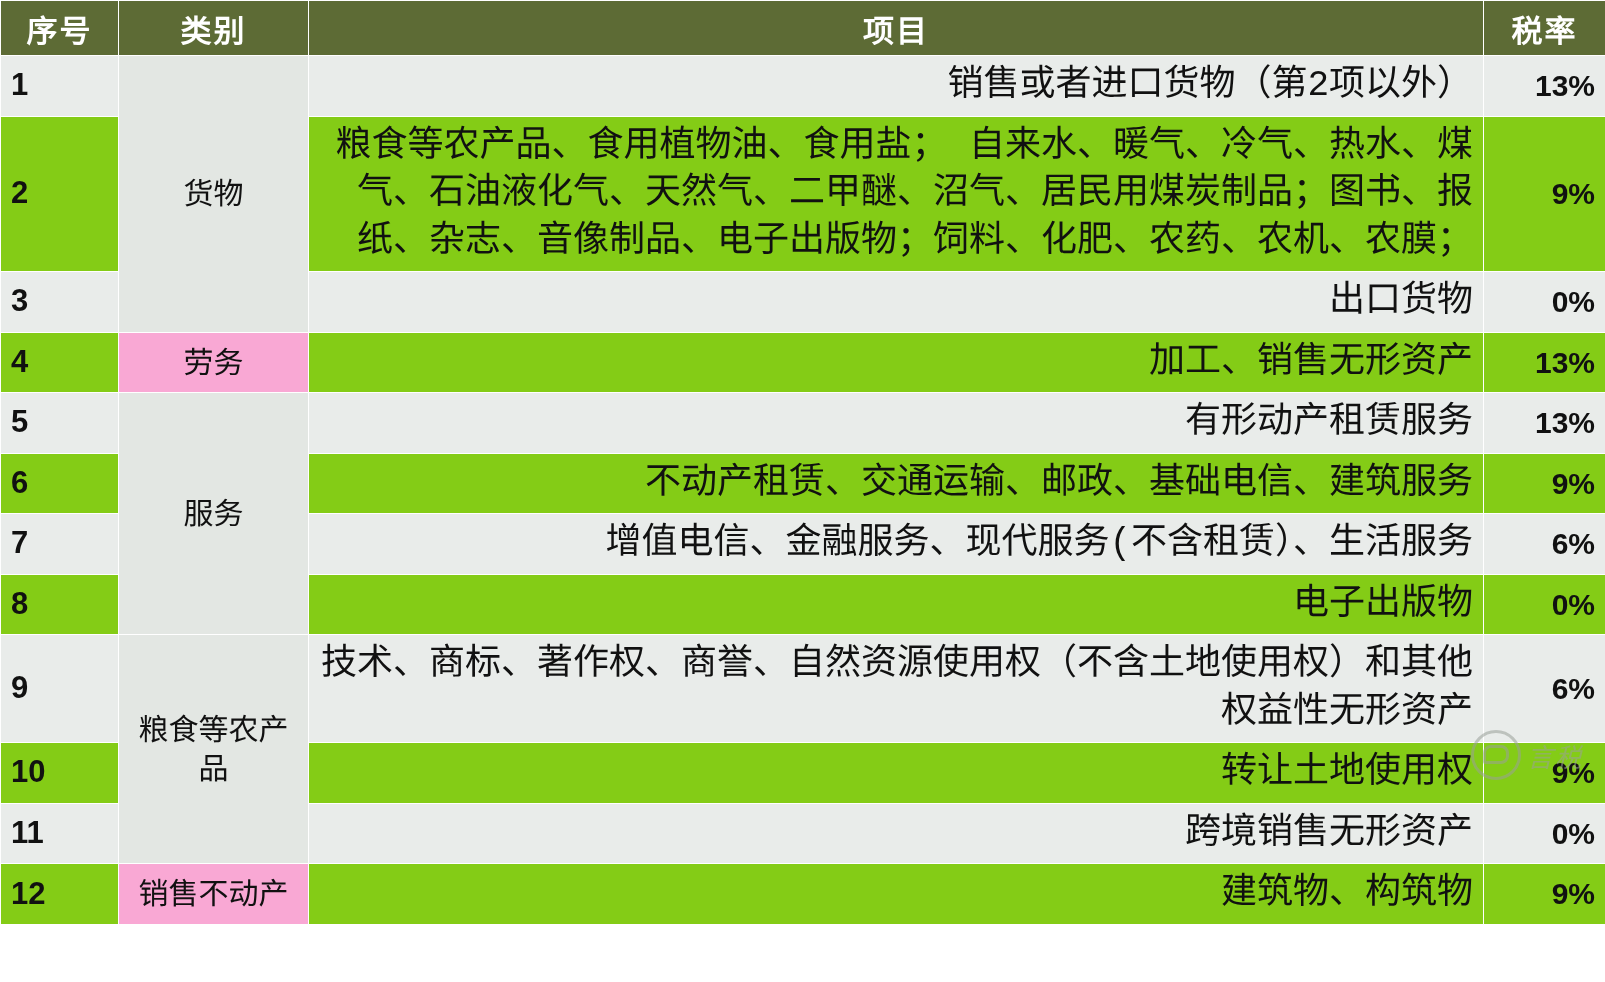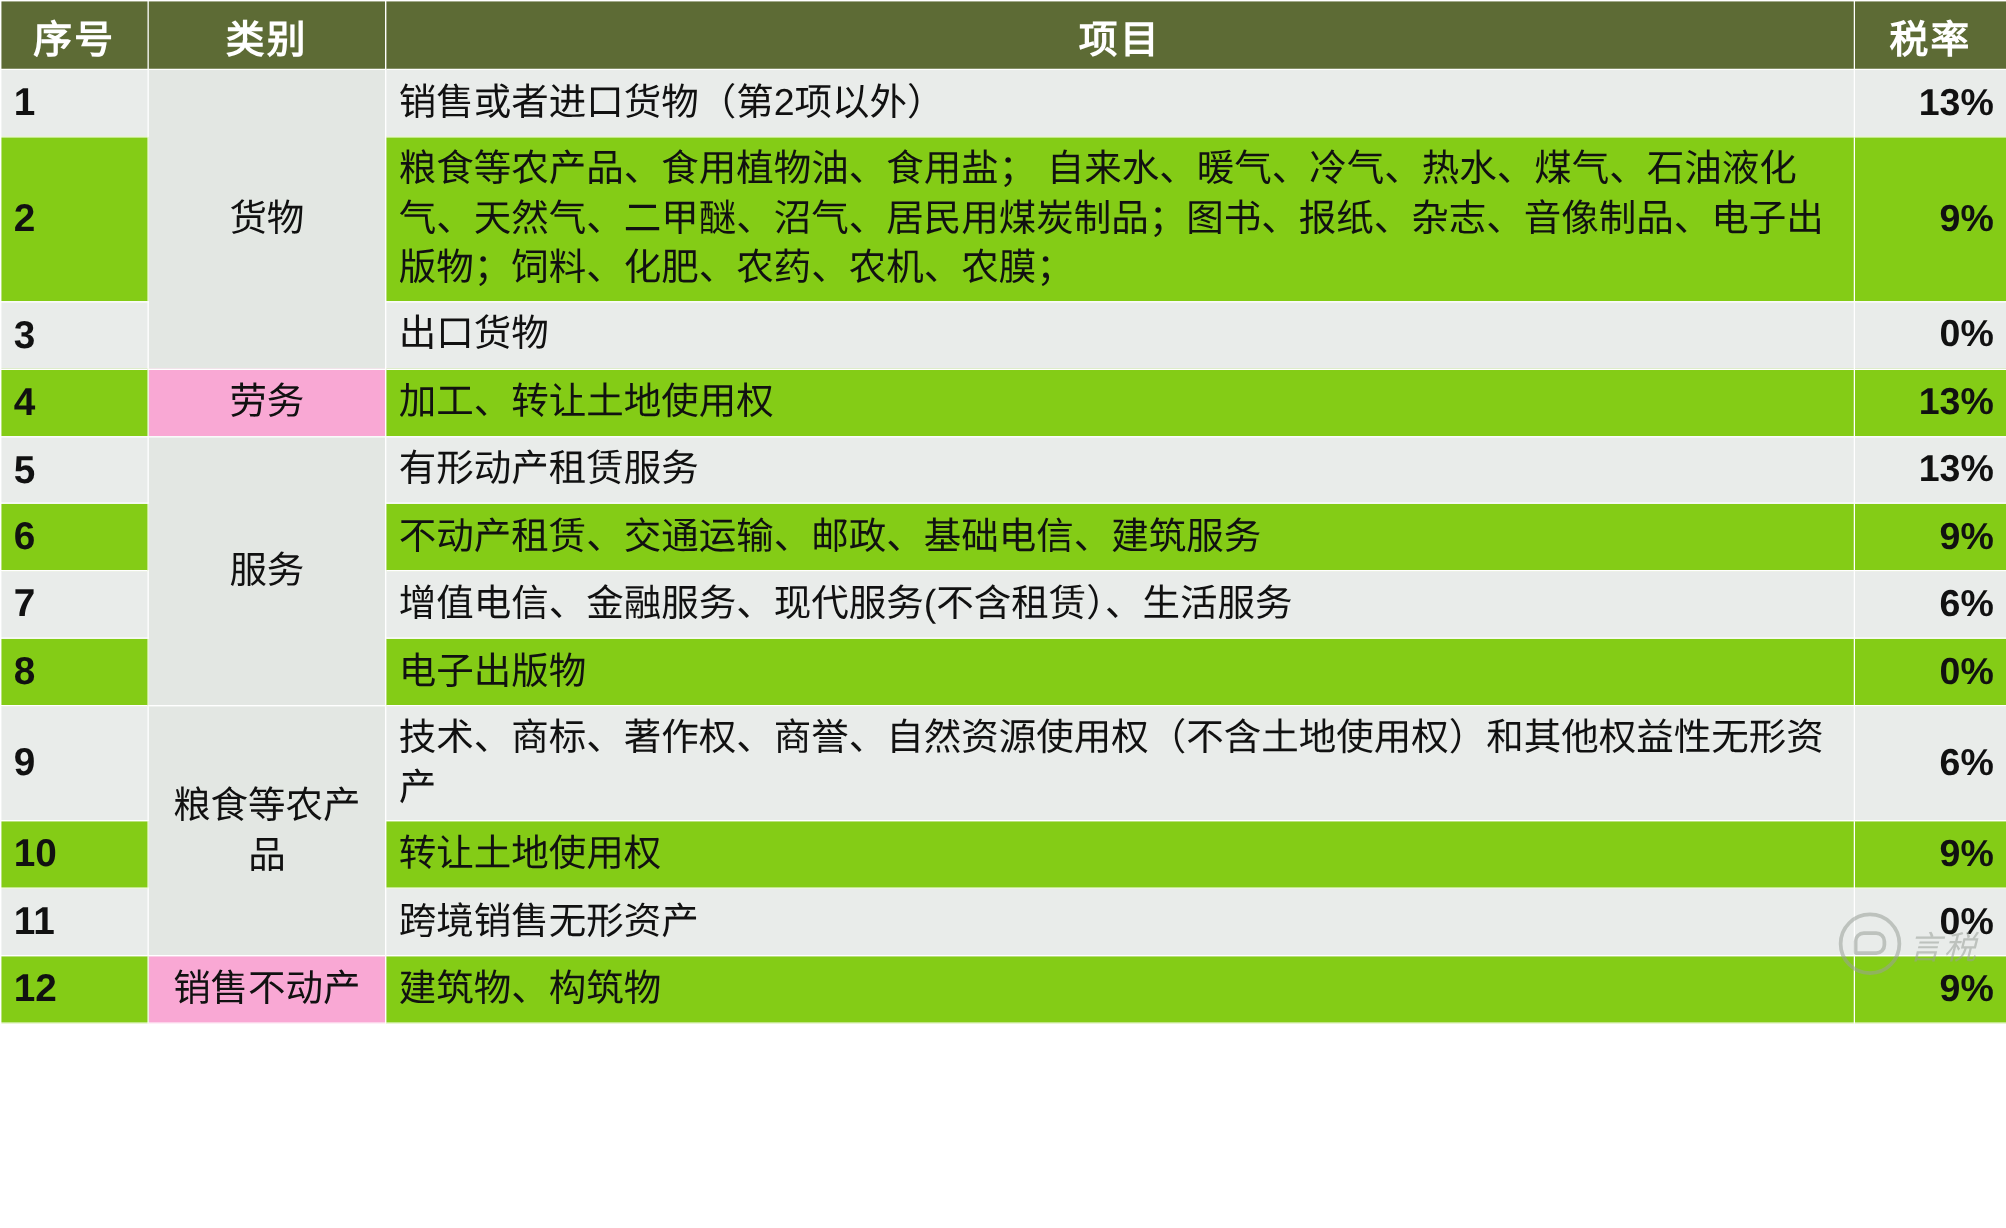--- a/index.html
+++ b/index.html
@@ -52,24 +52,25 @@
     text-align: left;
     padding-left: 14px;
     font-weight: bold;
     font-size: 31px;
   }
   td.cat {
     text-align: center;
     font-size: 30px;
   }
   td.item {
-    text-align: left;
+    text-align: right;
     padding-left: 18px;
     padding-right: 14px;
-    font-size: 30px;
+    font-size: 36px;
+    font-family: Liberation Mono, monospace;
   }
   td.rate {
     text-align: right;
     padding-left: 12px;
     font-weight: bold;
     font-size: 30px;
   }
   
   tr.band-a td { background: #e9ecea; }
   tr.band-b td { background: #84cc16; }
@@ -143,21 +144,21 @@
           <td class="rate">9%</td>
         </tr>
         <tr class="band-a">
           <td class="seq">3</td>
           <td class="item">出口货物</td>
           <td class="rate">0%</td>
         </tr>
         <tr class="band-b">
           <td class="seq">4</td>
           <td class="cat shade-b" rowspan="1">劳务</td>
-          <td class="item">加工、转让土地使用权</td>
+          <td class="item">加工、销售无形资产</td>
           <td class="rate">13%</td>
         </tr>
         <tr class="band-a">
           <td class="seq">5</td>
           <td class="cat shade-a" rowspan="4">服务</td>
           <td class="item">有形动产租赁服务</td>
           <td class="rate">13%</td>
         </tr>
         <tr class="band-b">
           <td class="seq">6</td>

